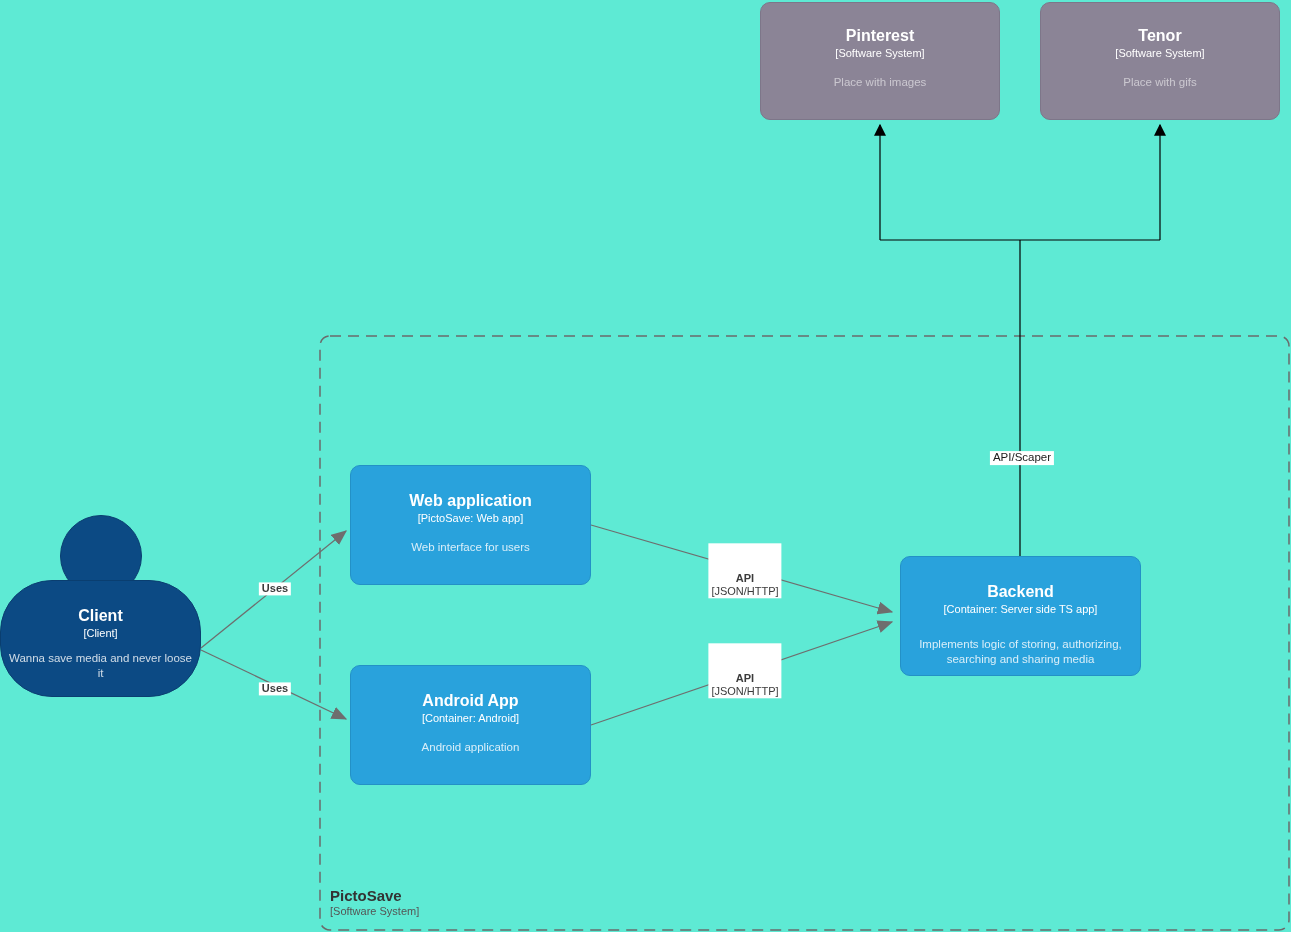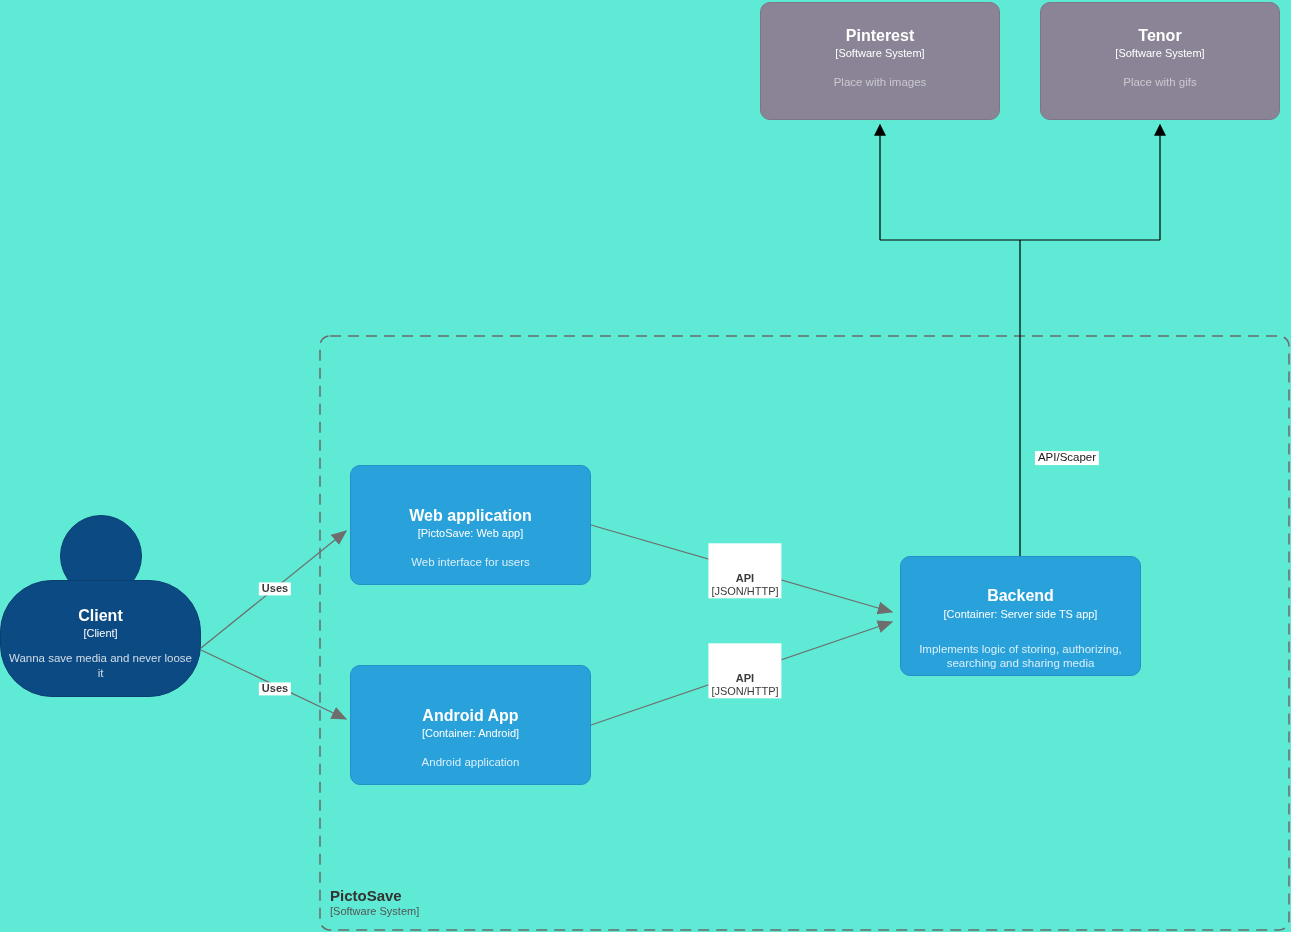--- a/index.html
+++ b/index.html
@@ -40,21 +40,20 @@
     padding: 24px 14px 0 14px;
   }
   .ext-system .desc { color: rgba(255,255,255,0.55); }
 
   .container-node {
     width: 241px; height: 120px;
     background: #29A2DC;
     border: 1px solid #2391C6;
     border-radius: 10px;
     padding: 26px 12px 0 12px;
-    justify-content: center;
   }
   .container-node .desc { color: rgba(255,255,255,0.82); }
 
   .person-body {
     width: 201px; height: 117px;
     background: #0C4A84;
     border: 1px solid #0A3E70;
     border-radius: 52px;
     padding: 26px 4px 2px 4px;
   }
@@ -173,21 +172,21 @@
   <div class="edge-label" style="left:745px; top:571px;">
     <div class="lbl">API</div>
     <div class="tech">[JSON/HTTP]</div>
   </div>
 
   <div class="edge-label" style="left:745px; top:671px;">
     <div class="lbl">API</div>
     <div class="tech">[JSON/HTTP]</div>
   </div>
 
-  <div class="edge-label plain" style="left:1022px; top:458px;margin-left:45px;">
+  <div class="edge-label plain" style="left:1022px; top:458px;">
     <span>API/Scaper</span>
   </div>
 
   <div class="boundary-label">
     <div class="b-title">PictoSave</div>
     <div class="b-meta">[Software System]</div>
   </div>
 
 </div>
 

